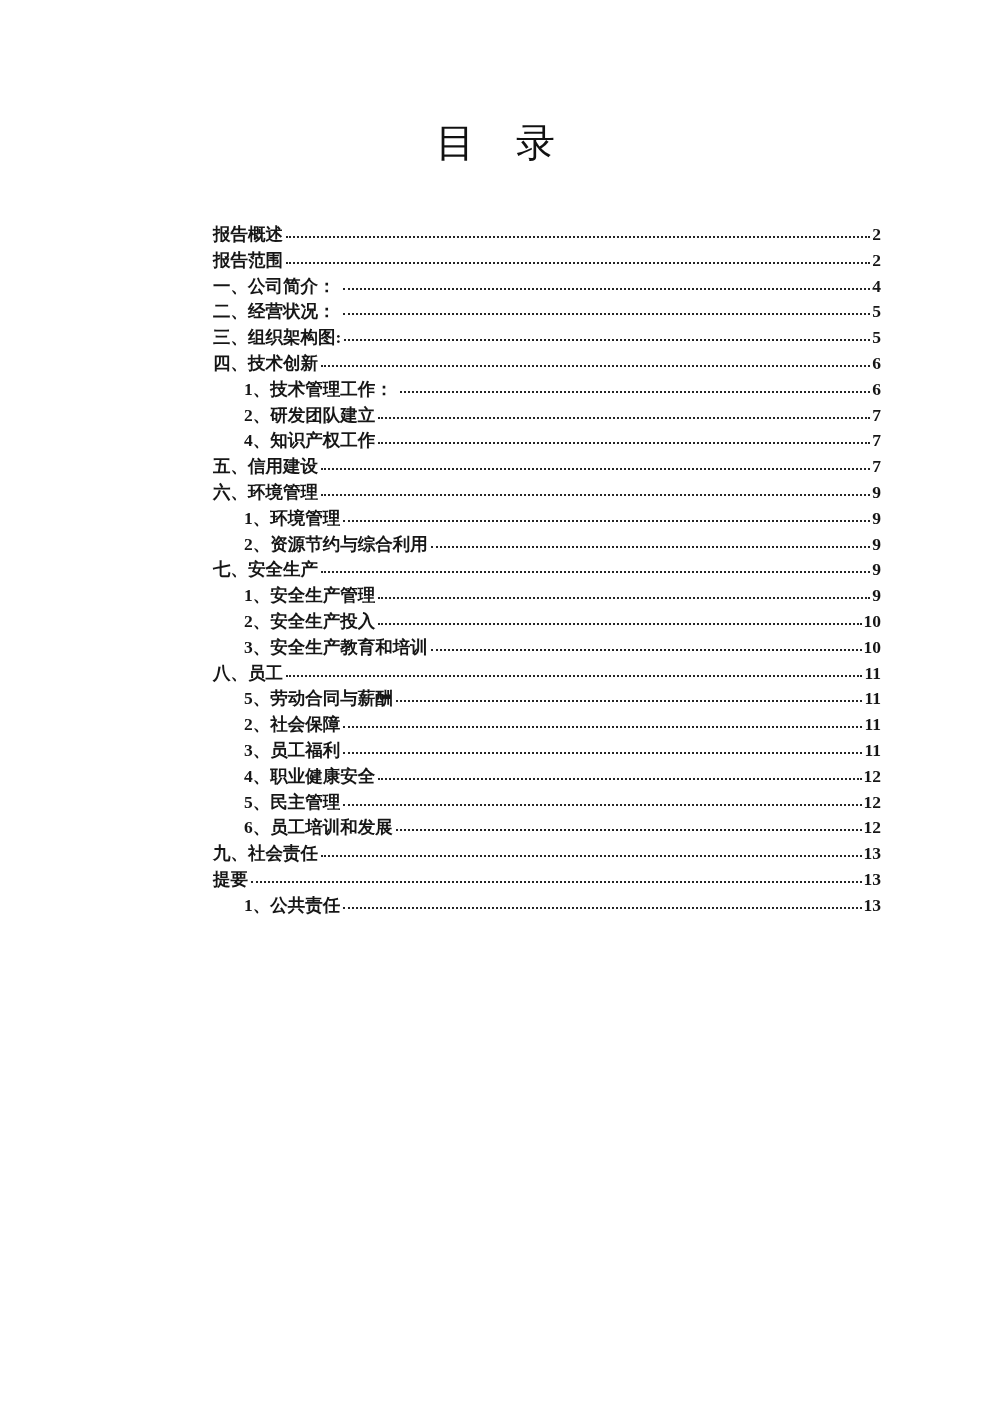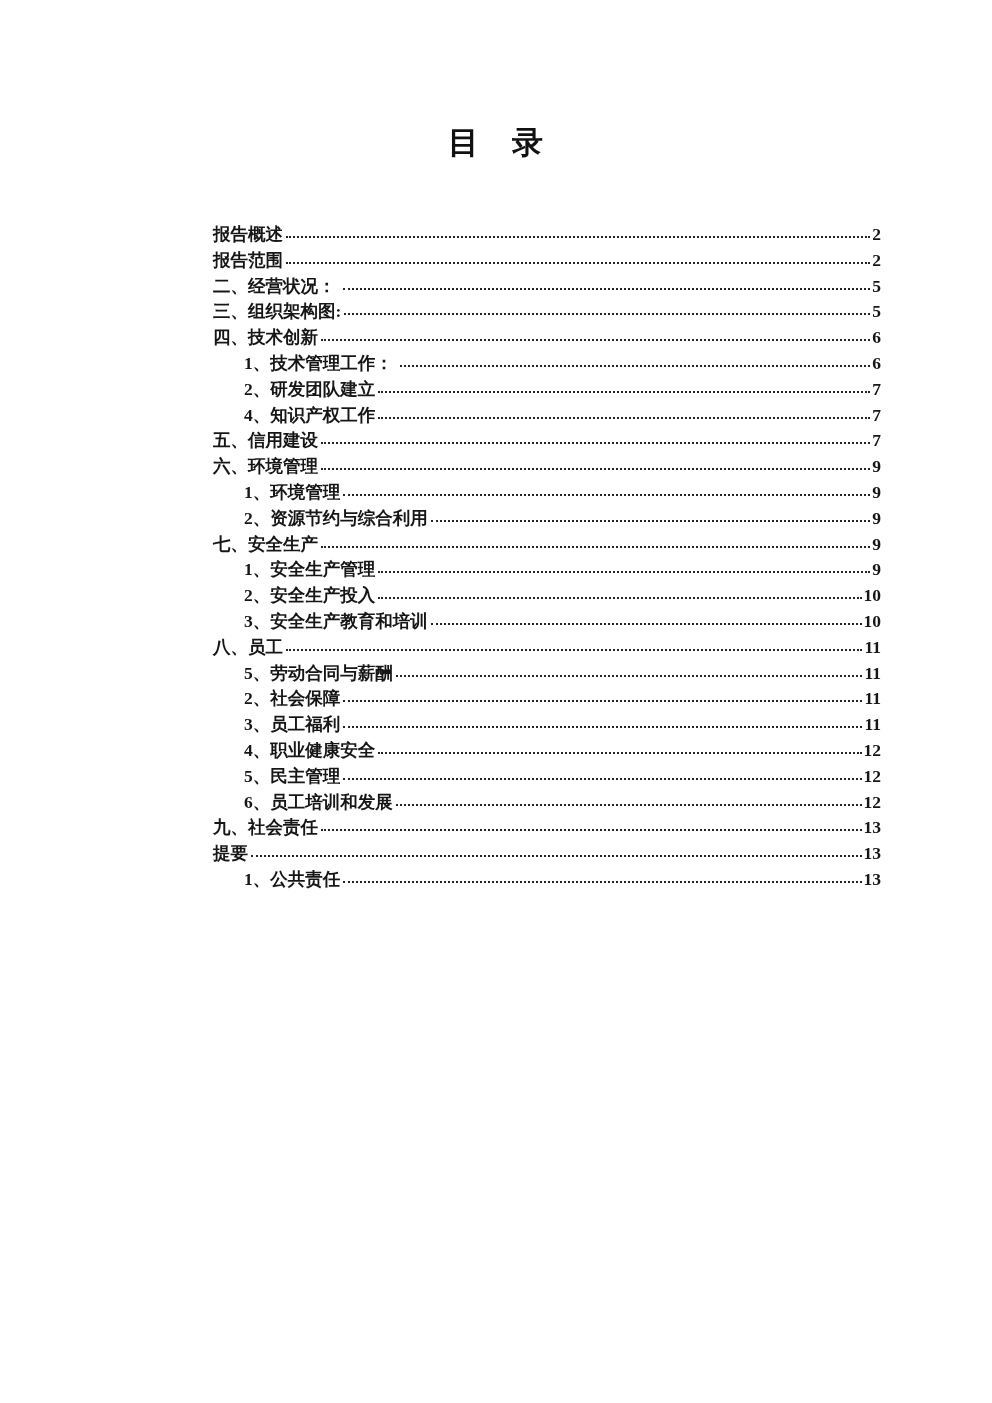--- a/index.html
+++ b/index.html
@@ -13,23 +13,23 @@
     height: 1403px;
     background: #ffffff;
     overflow: hidden;
     font-family: "Liberation Serif", "DejaVu Serif", serif;
     color: #1a1a1a;
   }
   .doc-title {
     margin: 0;
     padding-top: 122px;
     text-align: center;
-    font-size: 31px;
+    font-size: 39px;
     line-height: 42px;
-    font-weight: bold;
+    font-weight: normal;
     color: #111111;
     white-space: pre;
     letter-spacing: 1px;
   }
   .toc {
     position: absolute;
     left: 180px;
     top: 222px;
     width: 668px;
     margin-left: 33px;
@@ -76,20 +76,25 @@
       <span class="toc-label">报告概述</span>
       <span class="toc-leader"></span>
       <span class="toc-page">2</span>
     </div>
       <div class="toc-row level-1">
       <span class="toc-label">报告范围</span>
       <span class="toc-leader"></span>
       <span class="toc-page">2</span>
     </div>
       <div class="toc-row level-1">
+      <span class="toc-label">一、公司简介： </span>
+      <span class="toc-leader"></span>
+      <span class="toc-page">4</span>
+    </div>
+      <div class="toc-row level-1">
       <span class="toc-label">二、经营状况： </span>
       <span class="toc-leader"></span>
       <span class="toc-page">5</span>
     </div>
       <div class="toc-row level-1">
       <span class="toc-label">三、组织架构图:</span>
       <span class="toc-leader"></span>
       <span class="toc-page">5</span>
     </div>
       <div class="toc-row level-1">

